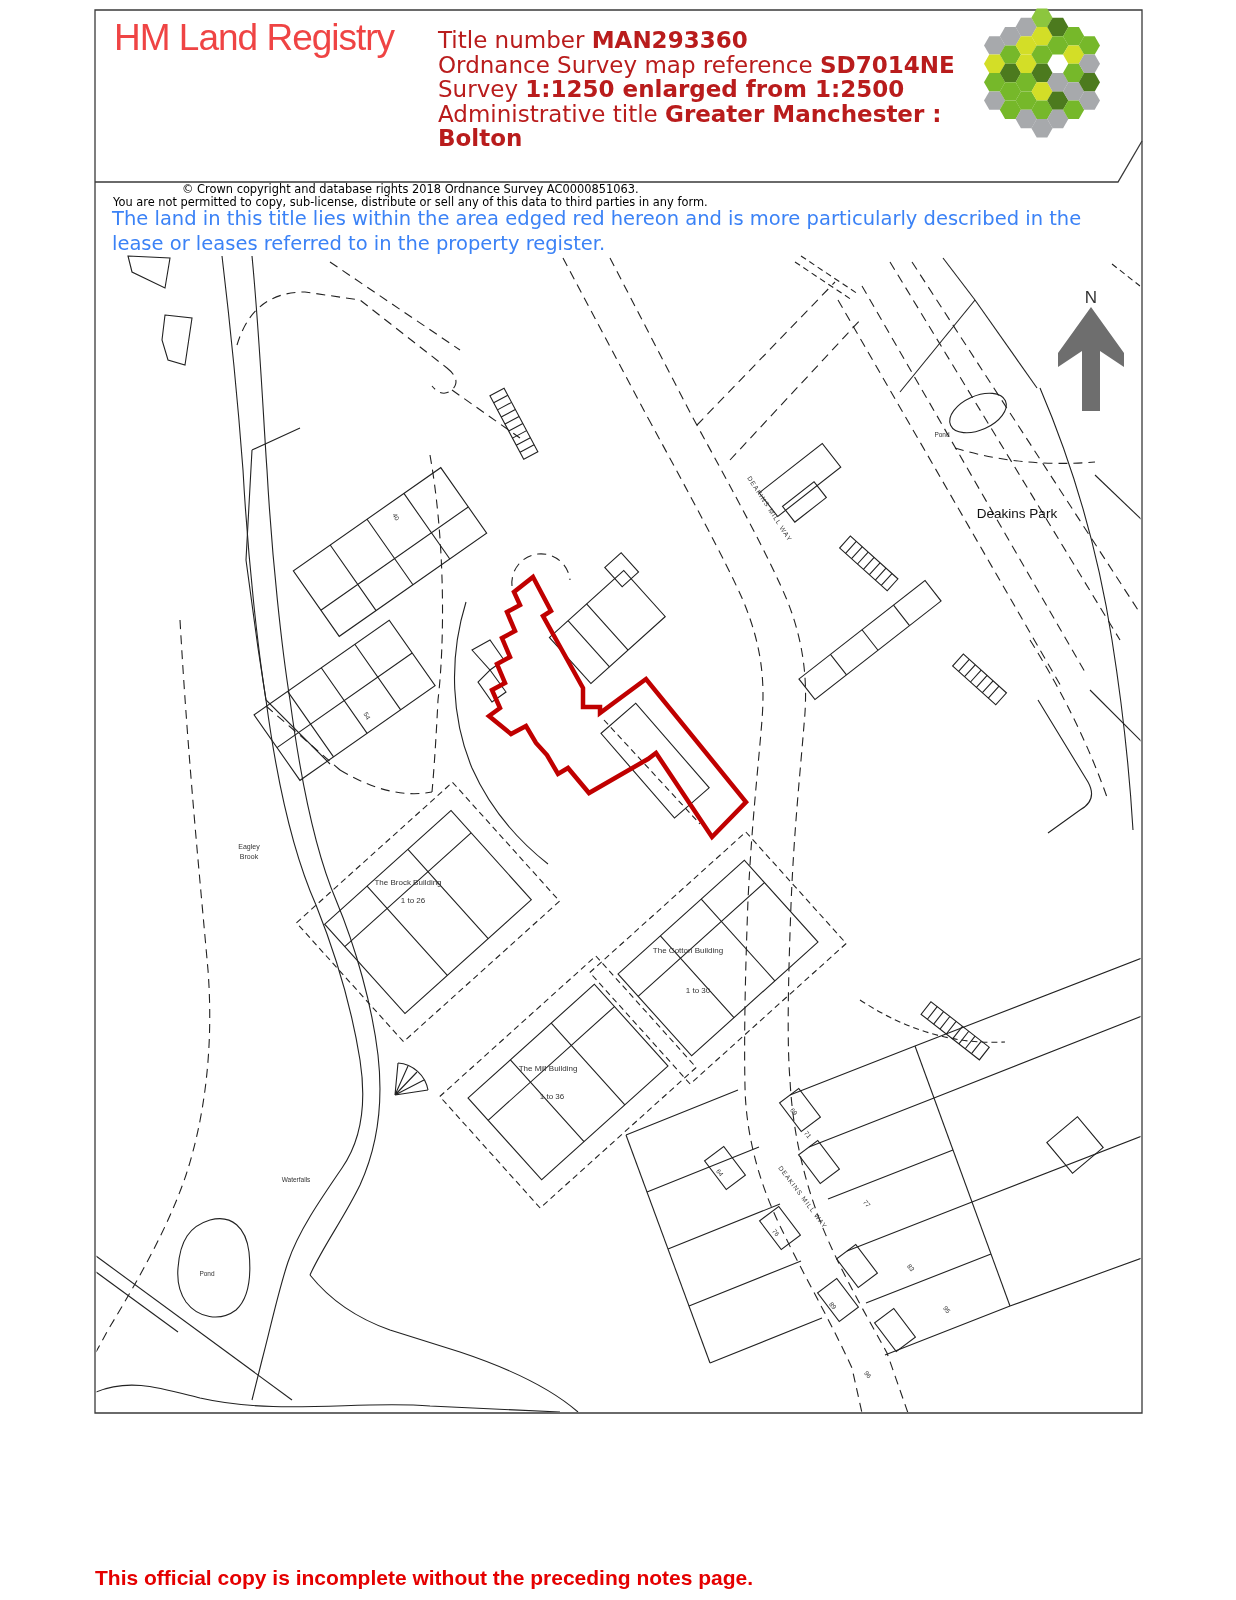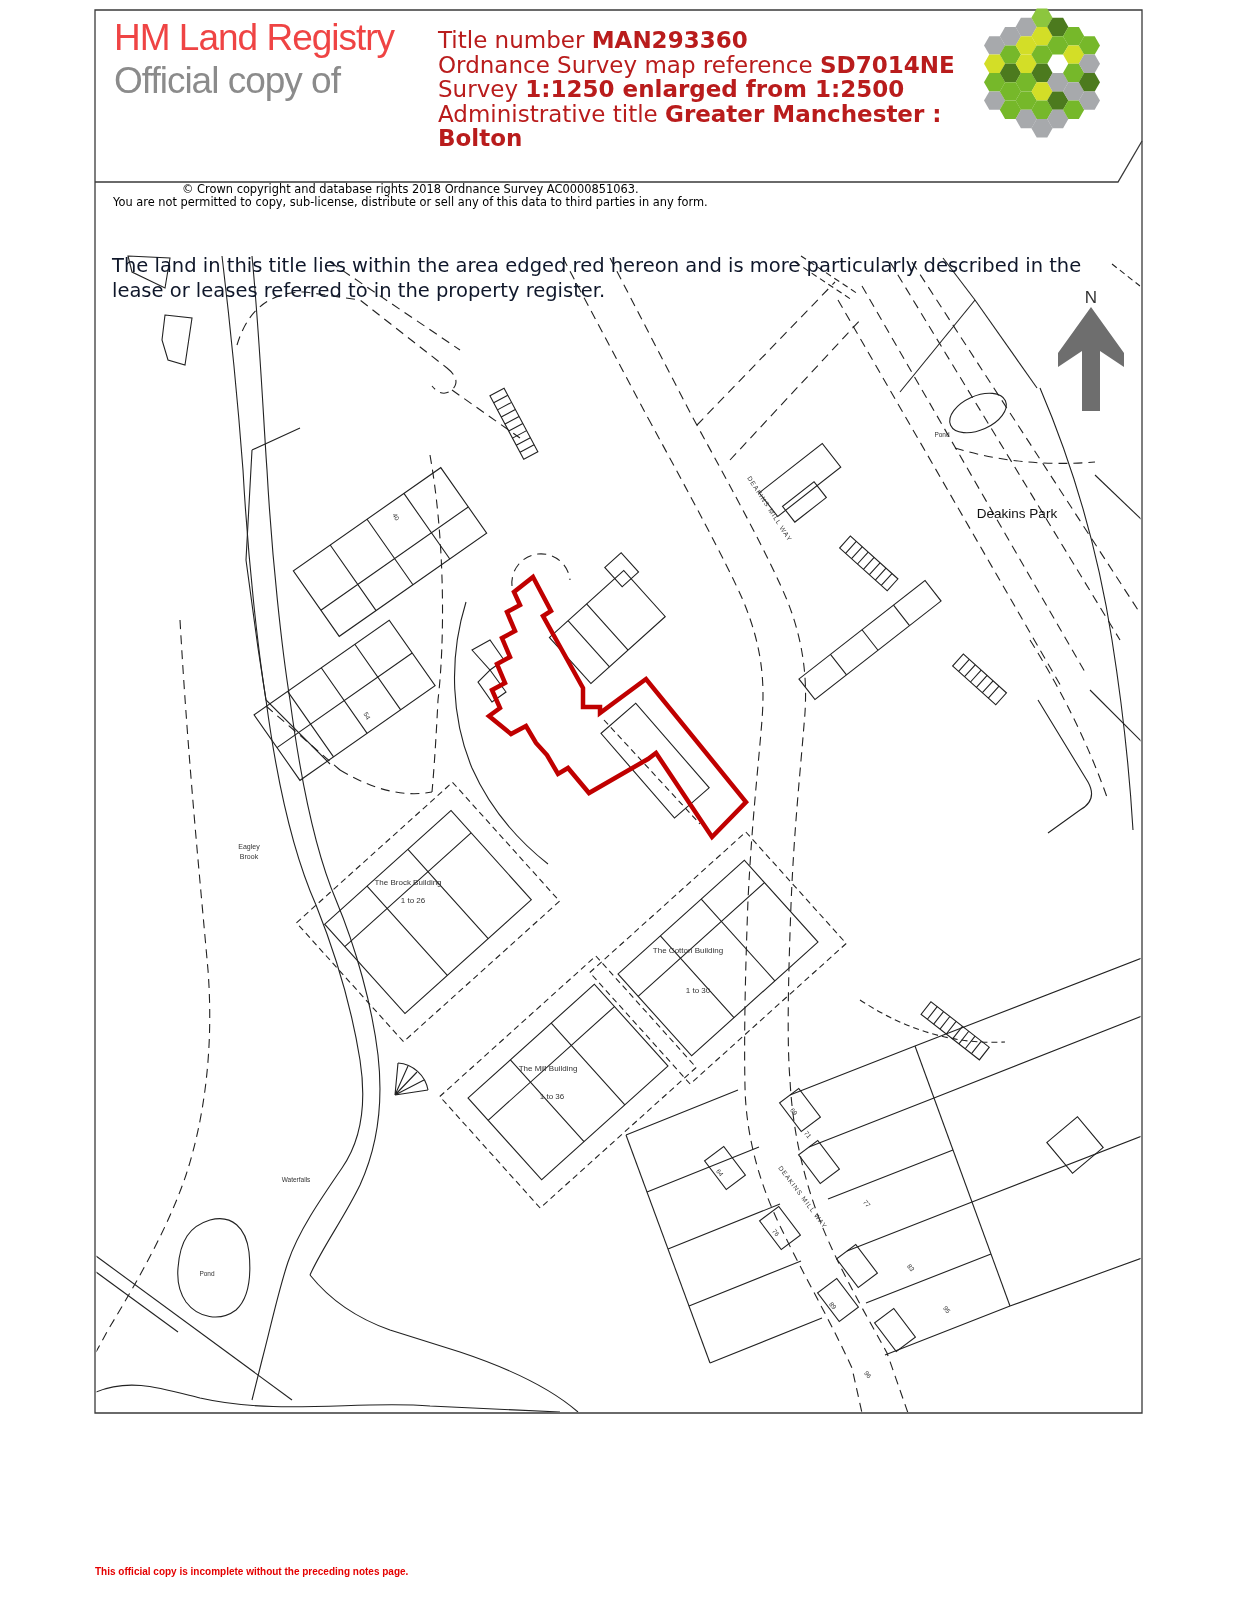--- a/index.html
+++ b/index.html
@@ -8,23 +8,23 @@
   .abs{position:absolute;}
   
   .logotext{left:114px;top:16px;line-height:43px;letter-spacing:-1px;
             font-family:"Liberation Sans",sans-serif;font-size:37px;}
   .logotext .l1{color:#ef4444;}
   .logotext .l2{color:#8b8b8b;}
   .titleblock{left:438px;top:28px;font-size:23px;line-height:24.5px;color:#b91c1c;}
   .titleblock b{font-weight:bold;}
   
   .smallprint{left:113px;top:183px;font-size:11.4px;line-height:13px;color:#000;text-align:center;}
-  .statement{left:112px;top:206px;width:1012px;font-size:19.5px;line-height:25px;color:#0f172a;margin-top:47px;}
+  .statement{left:112px;top:206px;width:1012px;font-size:19.5px;line-height:25px;color:#3b82f6;}
   
-  .footer{left:95px;top:1566px;font-size:10px;font-weight:bold;color:#e50000;
+  .footer{left:95px;top:1566px;font-size:21px;font-weight:bold;color:#e50000;
           font-family:"Liberation Sans",sans-serif;}
   
   svg{position:absolute;left:0;top:0;}
   .ln{fill:none;stroke:#222;stroke-width:1.1px;}
   .fr{fill:none;stroke:#3a3a3a;stroke-width:1.3px;}
   .d{stroke-dasharray:9 6;}
   .d2{stroke-dasharray:6 4;}
   .red{fill:none;stroke:#c00000;stroke-width:4.5px;stroke-linejoin:miter;}
   text{font-family:"Liberation Sans",sans-serif;fill:#333;}
   .maplabel{fill:#111;}
@@ -300,21 +300,20 @@
         <text transform="translate(909,1269) rotate(52)" text-anchor="middle" font-size="6.5" fill="#444">83</text>
         <text transform="translate(831,1307) rotate(52)" text-anchor="middle" font-size="6.5" fill="#444">89</text>
         <text transform="translate(945,1311) rotate(52)" text-anchor="middle" font-size="6.5" fill="#444">95</text>
         <text transform="translate(866,1376) rotate(52)" text-anchor="middle" font-size="6.5" fill="#444">96</text>
       </g>
     </g>
   </svg>
 
   <div class="abs logotext">
     <div class="l1">HM Land Registry</div>
-    <div class="l2">Official copy of</div>
   </div>
 
   <div class="abs titleblock">
     <div><span>Title number </span><b>MAN293360</b></div>
     <div><span>Ordnance Survey map reference </span><b>SD7014NE</b></div>
     <div><span>Survey </span><b>1:1250 enlarged from 1:2500</b></div>
     <div><span>Administrative title </span><b>Greater Manchester :</b></div>
     <div><b>Bolton</b></div>
   </div>
 

